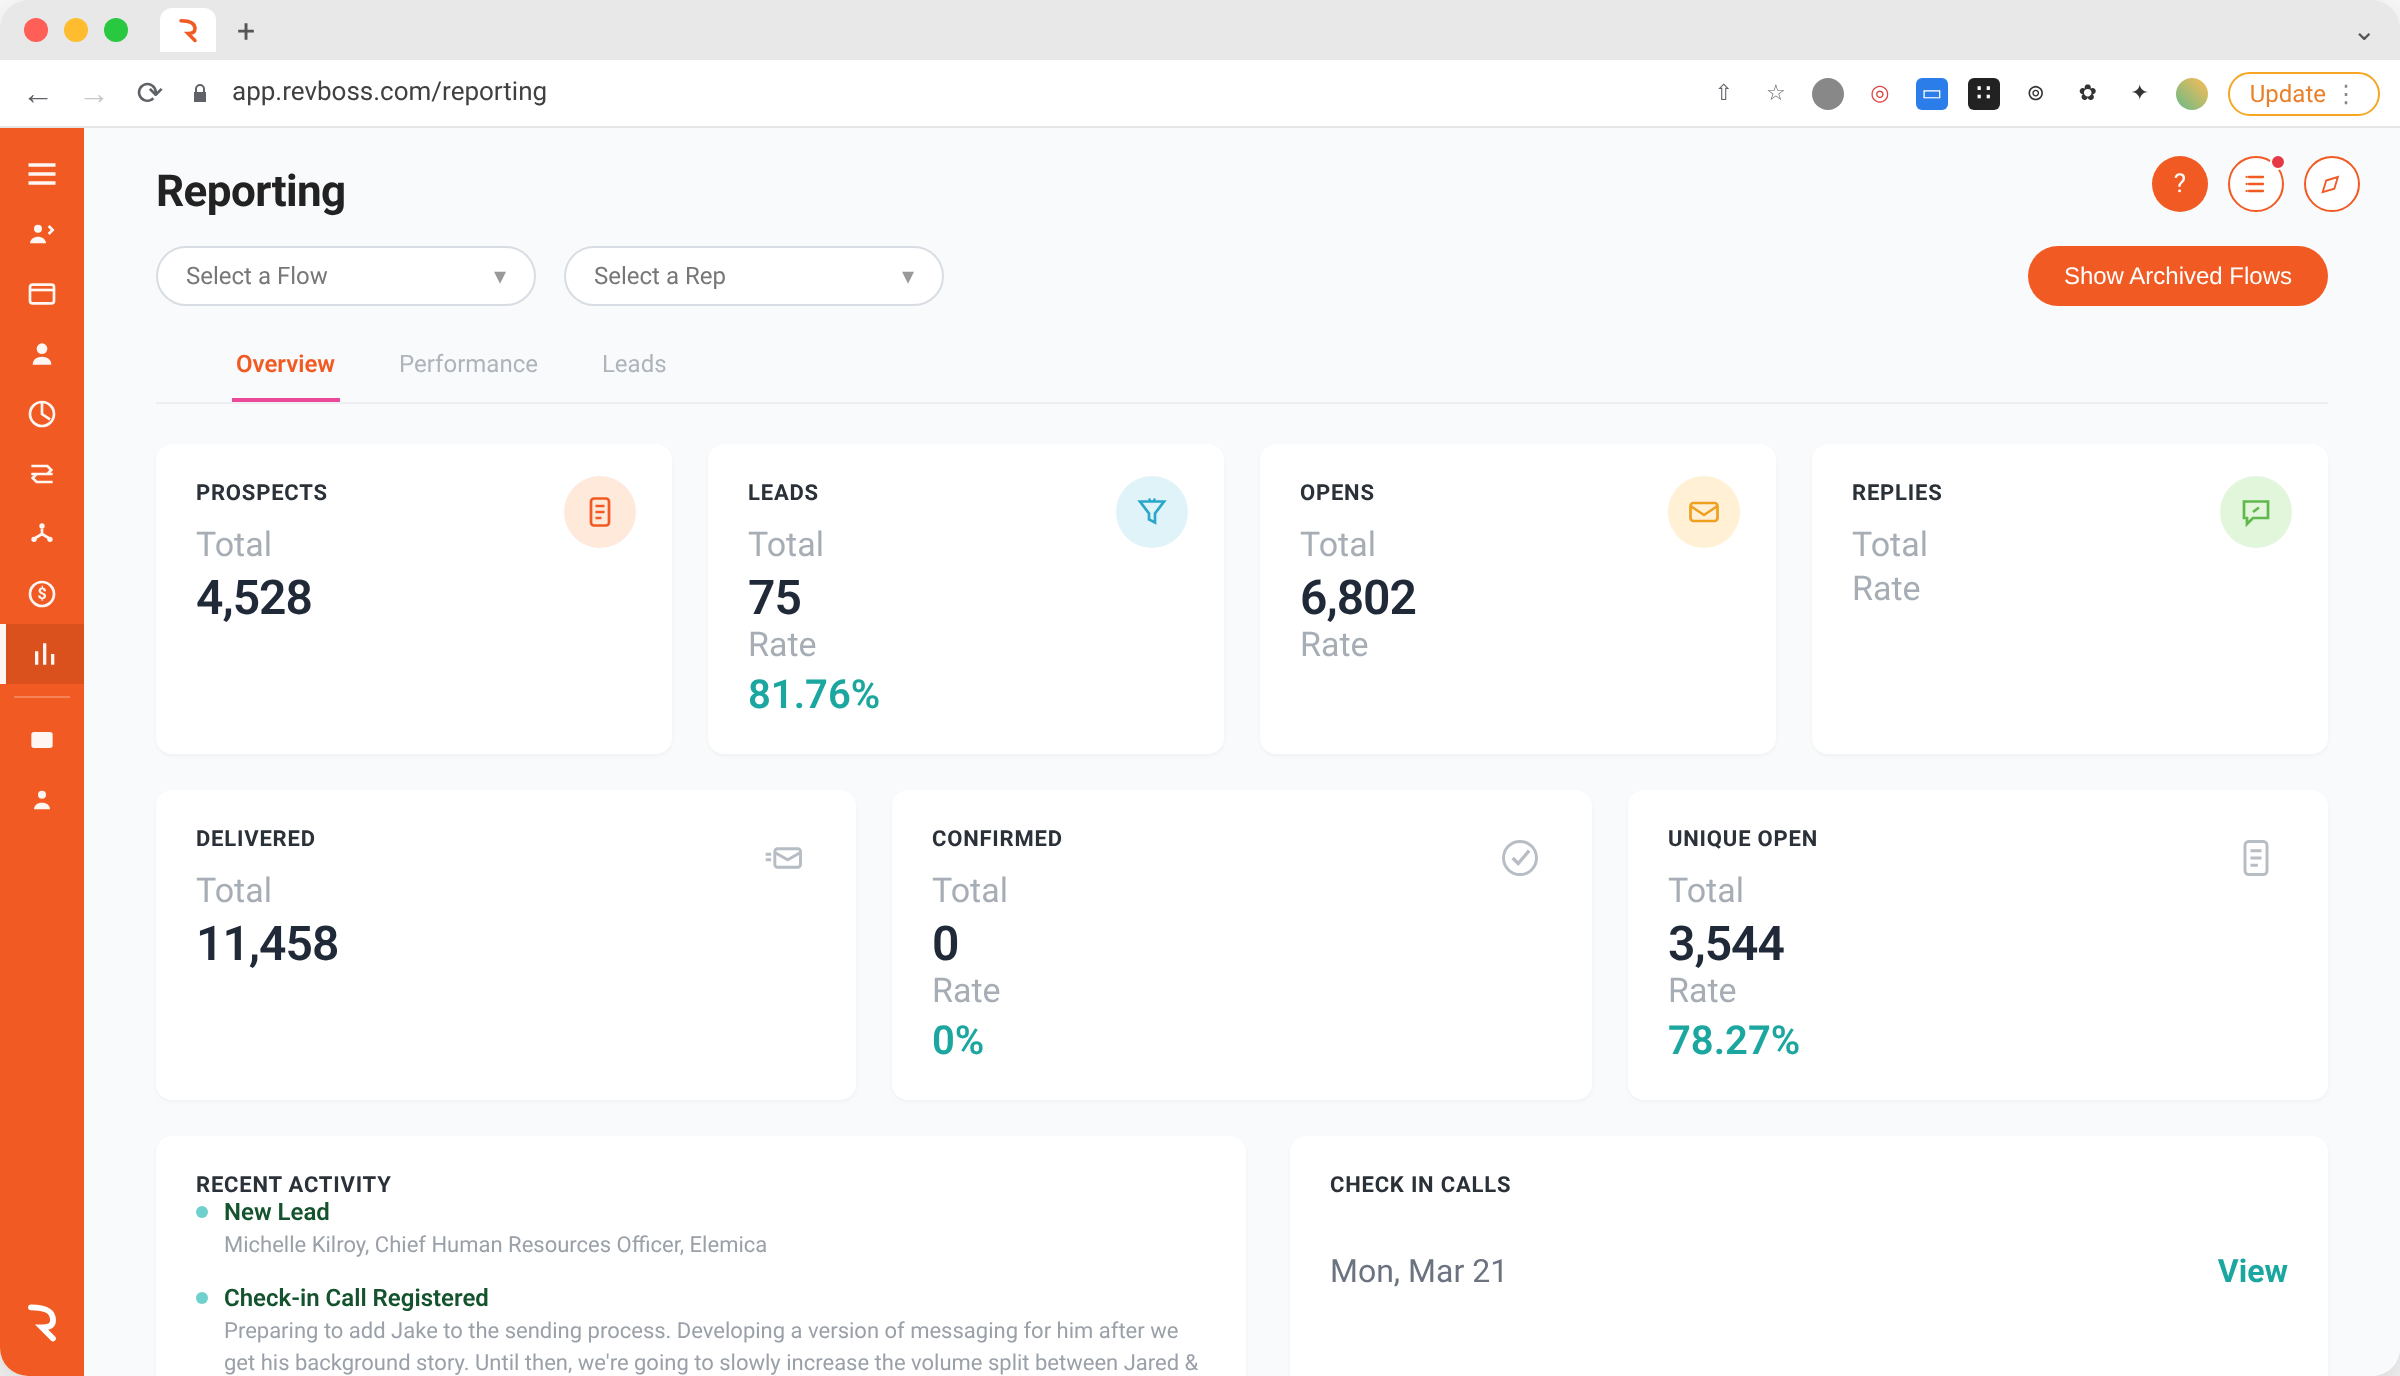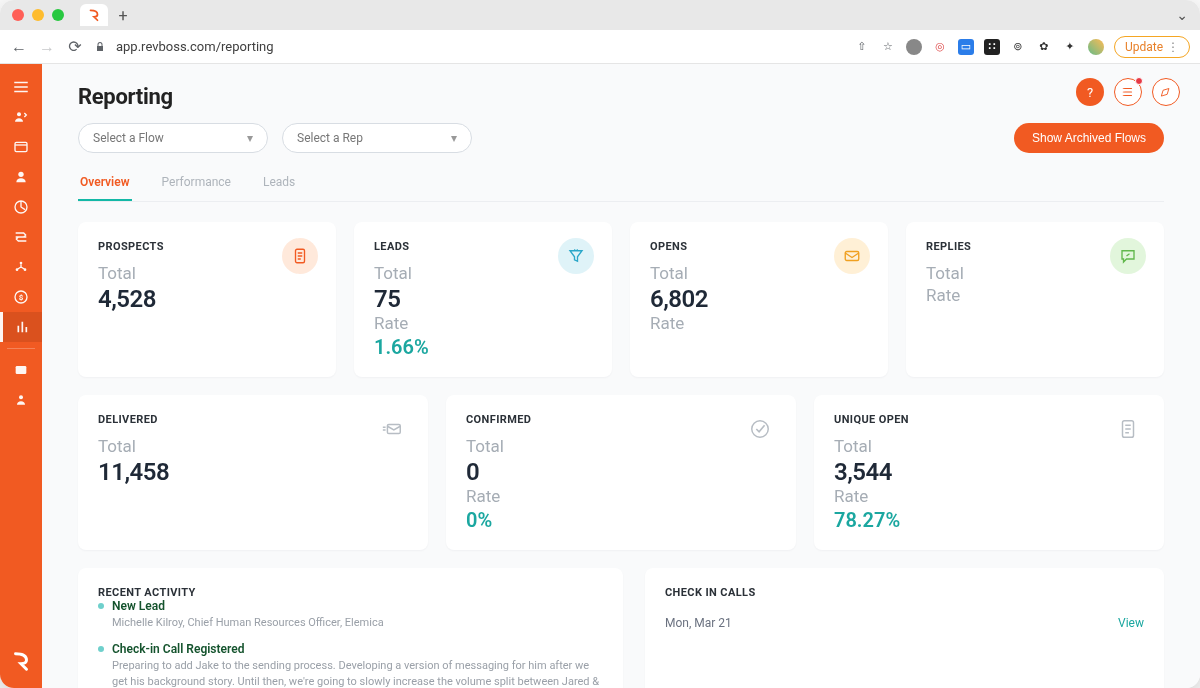--- a/index.html
+++ b/index.html
@@ -40,21 +40,21 @@
 
 .content { padding: 20px 36px 20px 36px; }
 .page-title { font-size: 22px; font-weight: 700; color:#222; margin-bottom:14px; letter-spacing:-0.3px; }
 .filters { display:flex; gap:14px; align-items:center; margin-bottom:14px; }
 .pill { background:#fff; border:1px solid #d8dde3; border-radius:18px; height:30px; padding:0 14px; display:flex; align-items:center; font-size:12px; color:#777; min-width:150px; justify-content:space-between; }
 .pill.wide { min-width:190px; }
 .orange-btn { margin-left:auto; background:#f15a22; color:#fff; border:none; border-radius:18px; height:30px; padding:0 18px; font-size:12px; }
 
 .tabs { display:flex; gap:28px; border-bottom:1px solid #eceef1; margin-bottom:20px; }
 .tabitem { font-size:12px; color:#aeb4bb; padding:8px 2px 10px; cursor:pointer; }
-.tabitem.active { color:#f15a22; border-bottom:2px solid #14b8a6; font-weight:600; }
+.tabitem.active { color:#f15a22; border-bottom:2px solid #ec4899; font-weight:600;margin-left:38px; }
 
 .cards { display:grid; grid-template-columns: repeat(4, 1fr); gap:18px; margin-bottom:18px; }
 .cards.three { grid-template-columns: repeat(3, 1fr); }
 .card { background:#fff; border-radius:8px; padding:18px 20px; box-shadow:0 1px 2px rgba(16,24,40,0.04); position:relative; min-height:145px; }
 .card h4 { font-size:11px; font-weight:700; letter-spacing:0.4px; color:#2b3138; margin-bottom:10px; }
 .card .lbl { font-size:17px; color:#a6adb5; margin-bottom:2px; }
 .card .big { font-size:24px; font-weight:600; color:#1f2937; letter-spacing:-0.5px; }
 .card .rate { font-size:20px; font-weight:600; color:#1ba7a0; margin-top:2px; }
 .card .icon { position:absolute; right:18px; top:16px; width:36px; height:36px; border-radius:50%; display:flex; align-items:center; justify-content:center; }
 .ic-orange { background:#ffe9db; color:#f15a22; }
@@ -64,22 +64,22 @@
 .ic-gray { color:#b7bdc4; }
 
 .lower { display:grid; grid-template-columns: 1.05fr 1fr; gap:22px; }
 .panel { background:#fff; border-radius:8px; padding:18px 20px 24px; box-shadow:0 1px 2px rgba(16,24,40,0.04); }
 .panel h4 { font-size:11px; font-weight:700; letter-spacing:0.4px; color:#2b3138; }
 .panel .sub { font-size:11px; color:#a6adb5; margin-top:4px; margin-bottom:10px; }
 .activity-item { margin-bottom:10px; font-size:11px; }
 .activity-item .title { color:#14532d; font-weight:600; font-size:12px; display:flex; align-items:center; gap:8px;}
 .activity-item .title::before { content:""; width:6px; height:6px; border-radius:50%; background:#6fd0cc; }
 .activity-item .desc { color:#9aa0a8; font-size:11px; margin-left:14px; margin-top:2px; line-height:1.5; }
-.checkin-row { display:flex; justify-content:space-between; align-items:center; font-size:12px; color:#6b7280; margin-top:17px; }
-.checkin-row .view { color:#1ba7a0; font-weight:400; }
+.checkin-row { display:flex; justify-content:space-between; align-items:center; font-size:16px; color:#6b7280; margin-top:27px; }
+.checkin-row .view { color:#1ba7a0; font-weight:700; }
 
 svg { display:block; }
 </style>
 </head>
 <body>
 
 <div class="window">
 
   <div class="titlebar">
     <div class="dot red"></div>
@@ -246,21 +246,21 @@
                   <rect x="6" y="3" width="12" height="18" rx="2" fill="none" stroke="currentColor" stroke-width="1.8"></rect>
                   <path d="M9 8h6M9 12h6M9 16h4" stroke="currentColor" stroke-width="1.8"></path>
                 </svg>
             </div>
           </div>
           <div class="card">
             <h4>LEADS</h4>
             <div class="lbl">Total</div>
             <div class="big">75</div>
             <div class="lbl">Rate</div>
-            <div class="rate">1.66%</div>
+            <div class="rate">81.76%</div>
             <div class="icon ic-blue">
               <svg width="18" height="18" viewBox="0 0 24 24">
                   <path d="M4 5h16l-6 8v6l-4-2v-4z" fill="none" stroke="currentColor" stroke-width="1.8"></path>
                   <path d="M10 3l1 2M14 3l-1 2" stroke="currentColor" stroke-width="1.5"></path>
                 </svg>
             </div>
           </div>
           <div class="card">
             <h4>OPENS</h4>
             <div class="lbl">Total</div>

